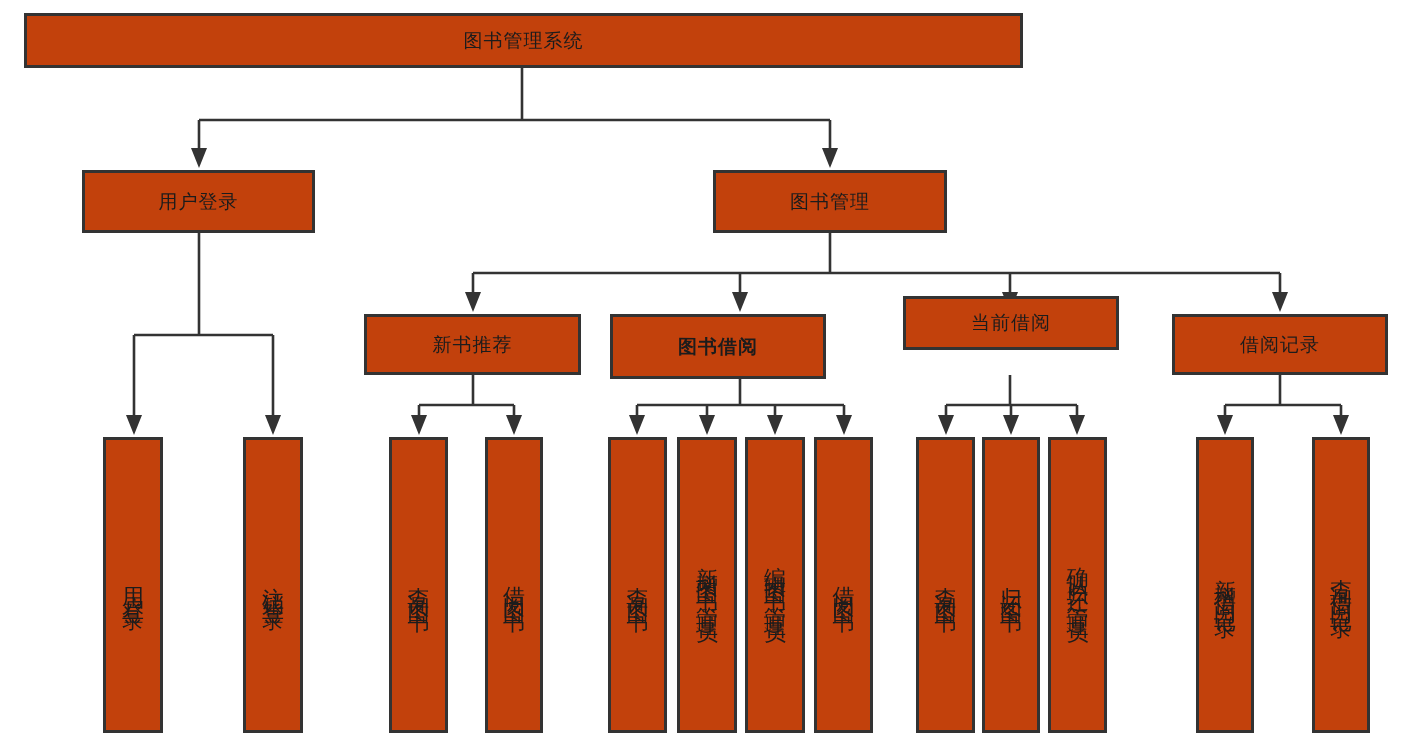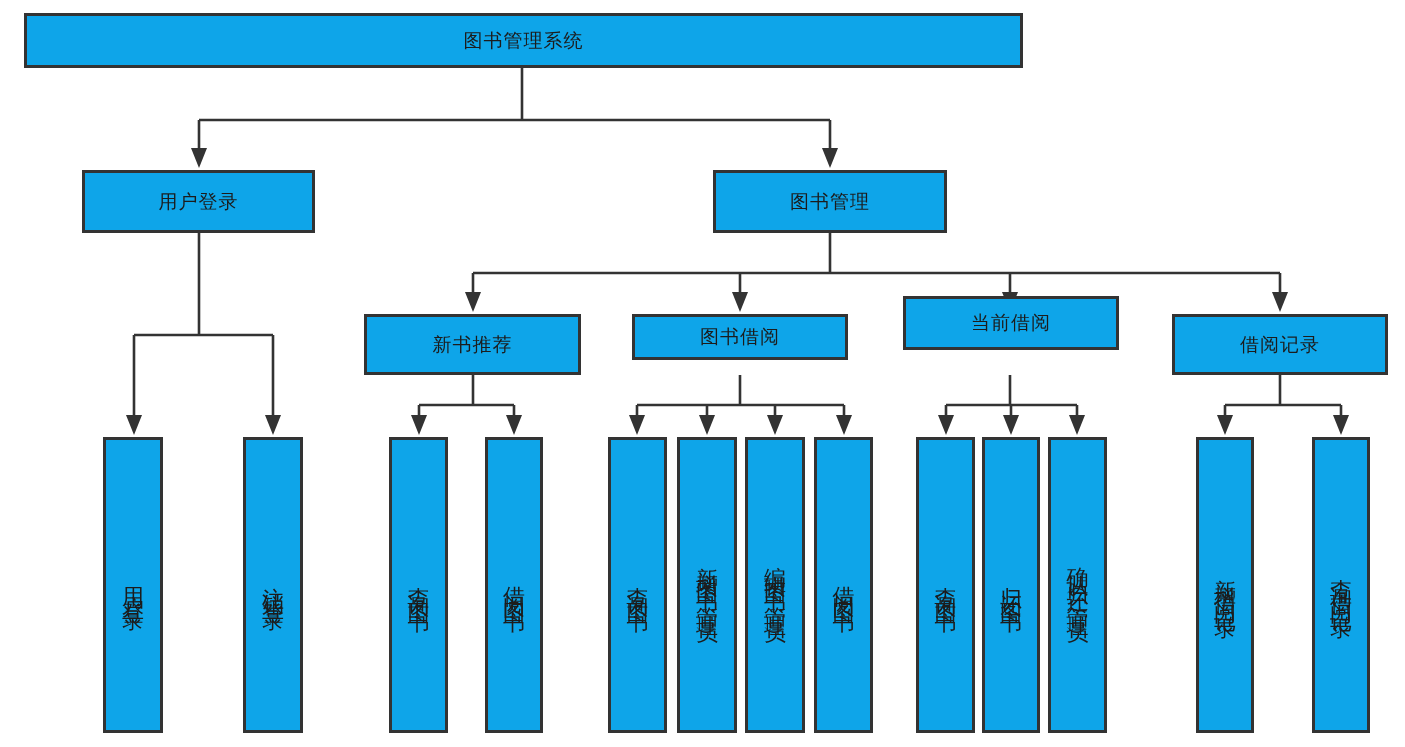--- a/index.html
+++ b/index.html
@@ -28,21 +28,21 @@
     stroke-width: 2.6;
     fill: none;
   }
   .connectors polygon {
     fill: var(--line-color, #333333);
     stroke: none;
   }
   .node {
     position: absolute;
     box-sizing: border-box;
-    background: #0ea5e9;
+    background: #c2410c;
     border: 3px solid var(--line-color, #333333);
     display: flex;
     align-items: center;
     justify-content: center;
     color: var(--text-color, #1c1c1c);
     z-index: 1;
     text-align: center;
   }
   .h-node {
     font-size: 19px;
@@ -108,21 +108,21 @@
     <polygon points="1217,415 1233,415 1225,435"></polygon>
     <polygon points="1333,415 1349,415 1341,435"></polygon>
   </svg>
 
   <div class="node h-node" style="left:24px; top:13px; width:999px; height:55px;">图书管理系统</div>
 
   <div class="node h-node" style="left:82px; top:170px; width:233px; height:63px;">用户登录</div>
   <div class="node h-node" style="left:364px; top:314px; width:217px; height:61px;">新书推荐</div>
 
   <div class="node h-node" style="left:713px; top:170px; width:234px; height:63px;">图书管理</div>
-  <div class="node h-node" style="left:632px; top:314px; width:216px; height:46px;">图书借阅</div>
+  <div class="node h-node" style="left:610px; top:314px; width:216px; height:65px;font-weight:bold;">图书借阅</div>
   <div class="node h-node" style="left:903px; top:296px; width:216px; height:54px;">当前借阅</div>
   <div class="node h-node" style="left:1172px; top:314px; width:216px; height:61px;">借阅记录</div>
 
   <div class="node v-node" style="left:103px; width:60px;">
     <span class="vtext">用户登录</span>
   </div>
   <div class="node v-node" style="left:243px; width:60px;">
     <span class="vtext">注销登录</span>
   </div>
 

